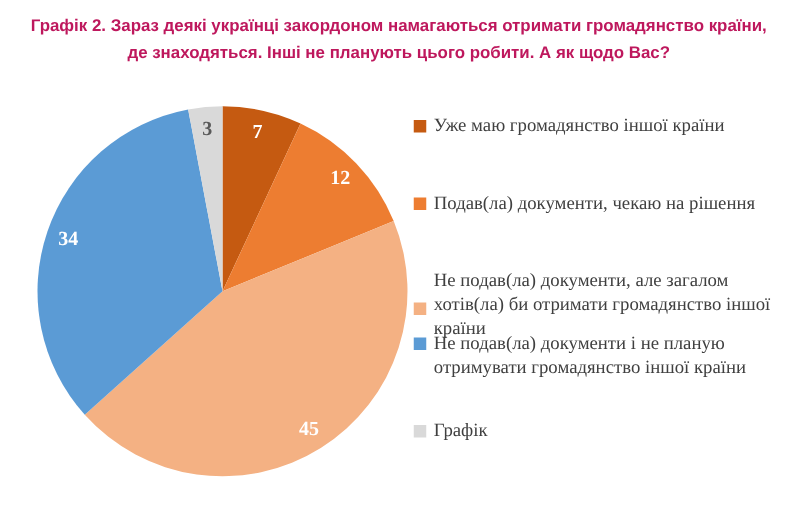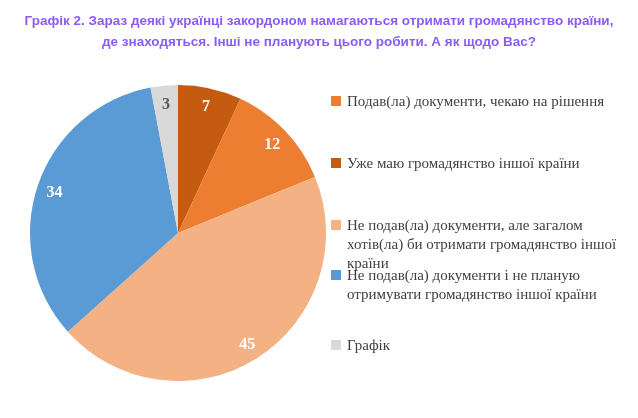--- a/index.html
+++ b/index.html
@@ -16,21 +16,21 @@
     top: 10px;
     left: 0;
     width: 638px;
     box-sizing: border-box;
     padding: 0 18px;
     text-align: center;
     font-family: "Liberation Sans", sans-serif;
     font-weight: bold;
     font-size: 13.5px;
     line-height: 21px;
-    color: #8b5cf6;
+    color: #be185d;
   }
   #pie-svg {
     position: absolute;
     left: 20px;
     top: 75px;
   }
   .pie-value {
     font-family: "Liberation Serif", serif;
     font-weight: bold;
     font-size: 16px;
@@ -56,21 +56,21 @@
   }
   .legend-label {
     font-family: "Liberation Serif", serif;
     font-size: 15px;
     line-height: 19px;
     color: #404040;
     width: 272px;
   }
   .legend-item:nth-child(1) { top: 92px; }
   .legend-item:nth-child(2) { top: 154px; }
-  .legend-item:nth-child(3) { top: 216px; }
+  .legend-item:nth-child(3) { top: 216px; align-items: center; }
   .legend-item:nth-child(4) { top: 266px; }
   .legend-item:nth-child(5) { top: 336px; }
 </style>
 </head>
 <body>
 
 <div id="app">
   <div class="chart-title">Графік 2. Зараз деякі українці закордоном намагаються отримати громадянство країни, де знаходяться. Інші не планують цього робити. А як щодо Вас?</div>
 
   <svg id="pie-svg" width="316" height="316" viewBox="0 0 316 316">
@@ -81,26 +81,26 @@
       <path d="M 158 158 L 294.95 101.89 A 148 148 0 0 1 47.81 256.80 Z" fill="#F4B183"></path>
       <text x="227.2" y="268.4" text-anchor="middle" dominant-baseline="central" fill="#FFFFFF" class="pie-value">45</text>
       <path d="M 158 158 L 47.81 256.80 A 148 148 0 0 1 130.54 12.57 Z" fill="#5B9BD5"></path>
       <text x="34.6" y="116.2" text-anchor="middle" dominant-baseline="central" fill="#FFFFFF" class="pie-value">34</text>
       <path d="M 158 158 L 130.54 12.57 A 148 148 0 0 1 158.00 10.00 Z" fill="#D9D9D9"></path>
       <text x="145.9" y="28.3" text-anchor="middle" dominant-baseline="central" fill="#595959" class="pie-value">3</text>
     </svg>
 
   <div class="legend">
       <div class="legend-item">
+        <span class="legend-marker" style="background: rgb(197, 90, 17);"></span>
+        <span class="legend-label">Уже маю громадянство іншої країни</span>
+      </div>
+      <div class="legend-item">
         <span class="legend-marker" style="background: rgb(237, 125, 49);"></span>
         <span class="legend-label">Подав(ла) документи, чекаю на рішення</span>
-      </div>
-      <div class="legend-item">
-        <span class="legend-marker" style="background: rgb(197, 90, 17);"></span>
-        <span class="legend-label">Уже маю громадянство іншої країни</span>
       </div>
       <div class="legend-item">
         <span class="legend-marker" style="background: rgb(244, 177, 131);"></span>
         <span class="legend-label">Не подав(ла) документи, але загалом хотів(ла) би отримати громадянство іншої країни</span>
       </div>
       <div class="legend-item">
         <span class="legend-marker" style="background: rgb(91, 155, 213);"></span>
         <span class="legend-label">Не подав(ла) документи і не планую отримувати громадянство іншої країни</span>
       </div>
       <div class="legend-item">

